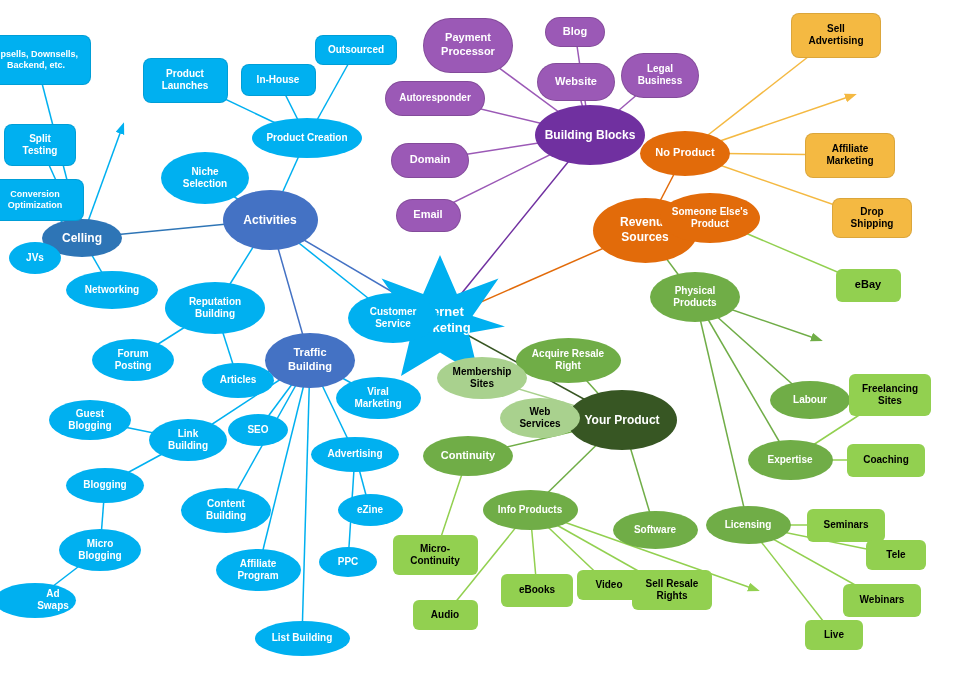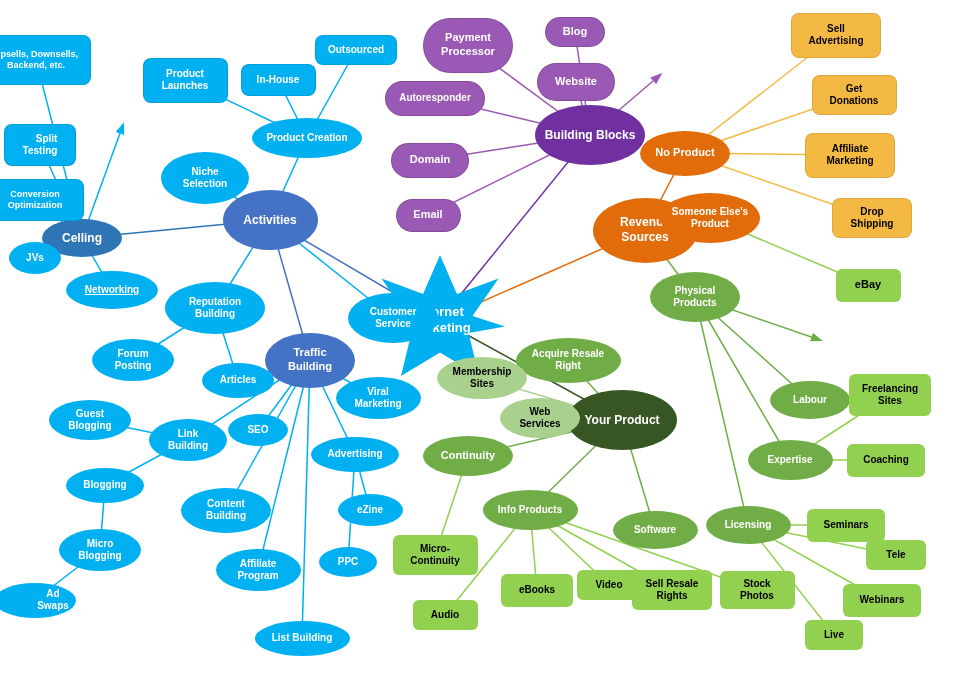--- a/index.html
+++ b/index.html
@@ -175,20 +175,24 @@
     <div class="node" style="left: 423px; top: 17.5px; width: 90px; height: 55px; font-size: 11px; line-height: 1.25; background-color: rgb(155, 89, 182); color: rgb(255, 255, 255); padding: 4px; border-radius: 50px; border: 1px solid rgba(0, 0, 0, 0.15);">
       <span style="white-space: pre-line;">Payment
 Processor</span>
     </div>
     <div class="node" style="left: 537px; top: 63px; width: 78px; height: 38px; font-size: 11px; line-height: 1.25; background-color: rgb(155, 89, 182); color: rgb(255, 255, 255); padding: 4px; border-radius: 50px; border: 1px solid rgba(0, 0, 0, 0.15);">
       <span style="white-space: pre-line;">Website</span>
     </div>
     <div class="node" style="left: 545px; top: 17px; width: 60px; height: 30px; font-size: 11px; line-height: 1.25; background-color: rgb(155, 89, 182); color: rgb(255, 255, 255); padding: 4px; border-radius: 50px; border: 1px solid rgba(0, 0, 0, 0.15);">
       <span style="white-space: pre-line;">Blog</span>
     </div>
+    <div class="node" style="left: 621px; top: 52.5px; width: 78px; height: 45px; font-size: 10px; line-height: 1.25; background-color: rgb(155, 89, 182); color: rgb(255, 255, 255); padding: 4px; border-radius: 50px; border: 1px solid rgba(0, 0, 0, 0.15);">
+      <span style="white-space: pre-line;">Legal
+Business</span>
+    </div>
     <div class="node" style="left: 385px; top: 80.5px; width: 100px; height: 35px; font-size: 10px; line-height: 1.25; background-color: rgb(155, 89, 182); color: rgb(255, 255, 255); padding: 4px; border-radius: 50px; border: 1px solid rgba(0, 0, 0, 0.15);">
       <span style="white-space: pre-line;">Autoresponder</span>
     </div>
     <div class="node" style="left: 391px; top: 142.5px; width: 78px; height: 35px; font-size: 11px; line-height: 1.25; background-color: rgb(155, 89, 182); color: rgb(255, 255, 255); padding: 4px; border-radius: 50px; border: 1px solid rgba(0, 0, 0, 0.15);">
       <span style="white-space: pre-line;">Domain</span>
     </div>
     <div class="node" style="left: 395.5px; top: 198.5px; width: 65px; height: 33px; font-size: 11px; line-height: 1.25; background-color: rgb(155, 89, 182); color: rgb(255, 255, 255); padding: 4px; border-radius: 50px; border: 1px solid rgba(0, 0, 0, 0.15);">
       <span style="white-space: pre-line;">Email</span>
     </div>
     <div class="node" style="left: 640px; top: 130.5px; width: 90px; height: 45px; font-size: 11px; line-height: 1.25; background-color: rgb(226, 107, 10); color: rgb(255, 255, 255); padding: 4px; border-radius: 50%;">
@@ -199,24 +203,20 @@
 Product</span>
     </div>
     <div class="node" style="left: 650px; top: 272px; width: 90px; height: 50px; font-size: 10px; line-height: 1.25; background-color: rgb(112, 173, 71); color: rgb(255, 255, 255); padding: 4px; border-radius: 50%;">
       <span style="white-space: pre-line;">Physical
 Products</span>
     </div>
     <div class="node" style="left: 791px; top: 12.5px; width: 90px; height: 45px; font-size: 10px; line-height: 1.25; background-color: rgb(244, 185, 66); color: rgb(0, 0, 0); padding: 4px; border-radius: 8px; border: 1px solid rgba(0, 0, 0, 0.1);">
       <span style="white-space: pre-line;">Sell
 Advertising</span>
     </div>
-    <div class="node" style="left: 811.5px; top: 75px; width: 85px; height: 40px; font-size: 10px; line-height: 1.25; background-color: rgb(244, 185, 66); color: rgb(0, 0, 0); padding: 4px; border-radius: 8px; border: 1px solid rgba(0, 0, 0, 0.1);">
-      <span style="white-space: pre-line;">Get
-Donations</span>
-    </div>
     <div class="node" style="left: 805px; top: 132.5px; width: 90px; height: 45px; font-size: 10px; line-height: 1.25; background-color: rgb(244, 185, 66); color: rgb(0, 0, 0); padding: 4px; border-radius: 8px; border: 1px solid rgba(0, 0, 0, 0.1);">
       <span style="white-space: pre-line;">Affiliate
 Marketing</span>
     </div>
     <div class="node" style="left: 832px; top: 198px; width: 80px; height: 40px; font-size: 10px; line-height: 1.25; background-color: rgb(244, 185, 66); color: rgb(0, 0, 0); padding: 4px; border-radius: 8px; border: 1px solid rgba(0, 0, 0, 0.1);">
       <span style="white-space: pre-line;">Drop
 Shipping</span>
     </div>
     <div class="node" style="left: 835.5px; top: 268.5px; width: 65px; height: 33px; font-size: 11px; line-height: 1.25; background-color: rgb(146, 208, 80); color: rgb(0, 0, 0); padding: 4px; border-radius: 6px;">
       <span style="white-space: pre-line;">eBay</span>
@@ -258,24 +258,20 @@
     <div class="node" style="left: 501px; top: 573.5px; width: 72px; height: 33px; font-size: 10px; line-height: 1.25; background-color: rgb(146, 208, 80); color: rgb(0, 0, 0); padding: 4px; border-radius: 6px;">
       <span style="white-space: pre-line;">eBooks</span>
     </div>
     <div class="node" style="left: 576.5px; top: 570px; width: 65px; height: 30px; font-size: 10px; line-height: 1.25; background-color: rgb(146, 208, 80); color: rgb(0, 0, 0); padding: 4px; border-radius: 6px; text-align: center;">
       <span style="white-space: pre-line;">Video</span>
     </div>
     <div class="node" style="left: 632px; top: 570px; width: 80px; height: 40px; font-size: 10px; line-height: 1.25; background-color: rgb(146, 208, 80); color: rgb(0, 0, 0); padding: 4px; border-radius: 6px;">
       <span style="white-space: pre-line;">Sell Resale
 Rights</span>
     </div>
-    <div class="node" style="left: 719.5px; top: 571px; width: 75px; height: 38px; font-size: 10px; line-height: 1.25; background-color: rgb(146, 208, 80); color: rgb(0, 0, 0); padding: 4px; border-radius: 6px;">
-      <span style="white-space: pre-line;">Stock
-Photos</span>
-    </div>
     <div class="node" style="left: 412.5px; top: 600px; width: 65px; height: 30px; font-size: 10px; line-height: 1.25; background-color: rgb(146, 208, 80); color: rgb(0, 0, 0); padding: 4px; border-radius: 6px;">
       <span style="white-space: pre-line;">Audio</span>
     </div>
     <div class="node" style="left: 849px; top: 374px; width: 82px; height: 42px; font-size: 10px; line-height: 1.25; background-color: rgb(146, 208, 80); color: rgb(0, 0, 0); padding: 4px; border-radius: 6px;">
       <span style="white-space: pre-line;">Freelancing
 Sites</span>
     </div>
     <div class="node" style="left: 847px; top: 443.5px; width: 78px; height: 33px; font-size: 10px; line-height: 1.25; background-color: rgb(146, 208, 80); color: rgb(0, 0, 0); padding: 4px; border-radius: 6px;">
       <span style="white-space: pre-line;">Coaching</span>
     </div>
@@ -299,21 +295,21 @@
       <span style="white-space: pre-line;">Product Creation</span>
     </div>
     <div class="node" style="left: 165px; top: 282px; width: 100px; height: 52px; font-size: 10px; line-height: 1.25; background-color: rgb(0, 176, 240); color: rgb(255, 255, 255); padding: 4px; border-radius: 50%;">
       <span style="white-space: pre-line;">Reputation
 Building</span>
     </div>
     <div class="node" style="left: 348px; top: 293px; width: 90px; height: 50px; font-size: 10px; line-height: 1.25; background-color: rgb(0, 176, 240); color: rgb(255, 255, 255); padding: 4px; border-radius: 50%;">
       <span style="white-space: pre-line;">Customer
 Service</span>
     </div>
-    <div class="node" style="left: 66px; top: 271px; width: 92px; height: 38px; font-size: 10px; line-height: 1.25; background-color: rgb(0, 176, 240); color: rgb(255, 255, 255); padding: 4px; border-radius: 50%; text-decoration: underline;">
+    <div class="node" style="left: 66px; top: 271px; width: 92px; height: 38px; font-size: 10px; line-height: 1.25; background-color: rgb(0, 176, 240); color: rgb(255, 255, 255); padding: 4px; border-radius: 50%;">
       <span style="white-space: pre-line;">Networking</span>
     </div>
     <div class="node" style="left: 202px; top: 362.5px; width: 72px; height: 35px; font-size: 10px; line-height: 1.25; background-color: rgb(0, 176, 240); color: rgb(255, 255, 255); padding: 4px; border-radius: 50%;">
       <span style="white-space: pre-line;">Articles</span>
     </div>
     <div class="node" style="left: 228px; top: 414px; width: 60px; height: 32px; font-size: 10px; line-height: 1.25; background-color: rgb(0, 176, 240); color: rgb(255, 255, 255); padding: 4px; border-radius: 50%;">
       <span style="white-space: pre-line;">SEO</span>
     </div>
     <div class="node" style="left: 149px; top: 419px; width: 78px; height: 42px; font-size: 10px; line-height: 1.25; background-color: rgb(0, 176, 240); color: rgb(255, 255, 255); padding: 4px; border-radius: 50%;">
       <span style="white-space: pre-line;">Link
@@ -361,21 +357,21 @@
       <span style="white-space: pre-line;">Guest
 Blogging</span>
     </div>
     <div class="node" style="left: -6px; top: 582.5px; width: 82px; height: 35px; font-size: 10px; line-height: 1.25; background-color: rgb(0, 176, 240); color: rgb(255, 255, 255); padding: 4px; border-radius: 50%;">
       <span style="white-space: pre-line; margin-left: 36px;">Ad Swaps</span>
     </div>
     <div class="node" style="left: -19px; top: 35px; width: 110px; height: 50px; font-size: 9px; line-height: 1.25; background-color: rgb(0, 176, 240); color: rgb(255, 255, 255); padding: 4px; border-radius: 8px; border: 1px solid rgba(0, 0, 0, 0.1);">
       <span style="white-space: pre-line;">Upsells, Downsells,
 Backend, etc.</span>
     </div>
-    <div class="node" style="left: 4px; top: 124px; width: 72px; height: 42px; font-size: 10px; line-height: 1.25; background-color: rgb(0, 176, 240); color: rgb(255, 255, 255); padding: 4px; border-radius: 8px; border: 1px solid rgba(0, 0, 0, 0.1); text-align: right;">
+    <div class="node" style="left: 4px; top: 124px; width: 72px; height: 42px; font-size: 10px; line-height: 1.25; background-color: rgb(0, 176, 240); color: rgb(255, 255, 255); padding: 4px; border-radius: 8px; border: 1px solid rgba(0, 0, 0, 0.1);">
       <span style="white-space: pre-line;">Split
 Testing</span>
     </div>
     <div class="node" style="left: -14px; top: 179px; width: 98px; height: 42px; font-size: 9px; line-height: 1.25; background-color: rgb(0, 176, 240); color: rgb(255, 255, 255); padding: 4px; border-radius: 8px; border: 1px solid rgba(0, 0, 0, 0.1);">
       <span style="white-space: pre-line;">Conversion
 Optimization</span>
     </div>
     <div class="node" style="left: 142.5px; top: 57.5px; width: 85px; height: 45px; font-size: 10px; line-height: 1.25; background-color: rgb(0, 176, 240); color: rgb(255, 255, 255); padding: 4px; border-radius: 8px; border: 1px solid rgba(0, 0, 0, 0.1);">
       <span style="white-space: pre-line;">Product
 Launches</span>

